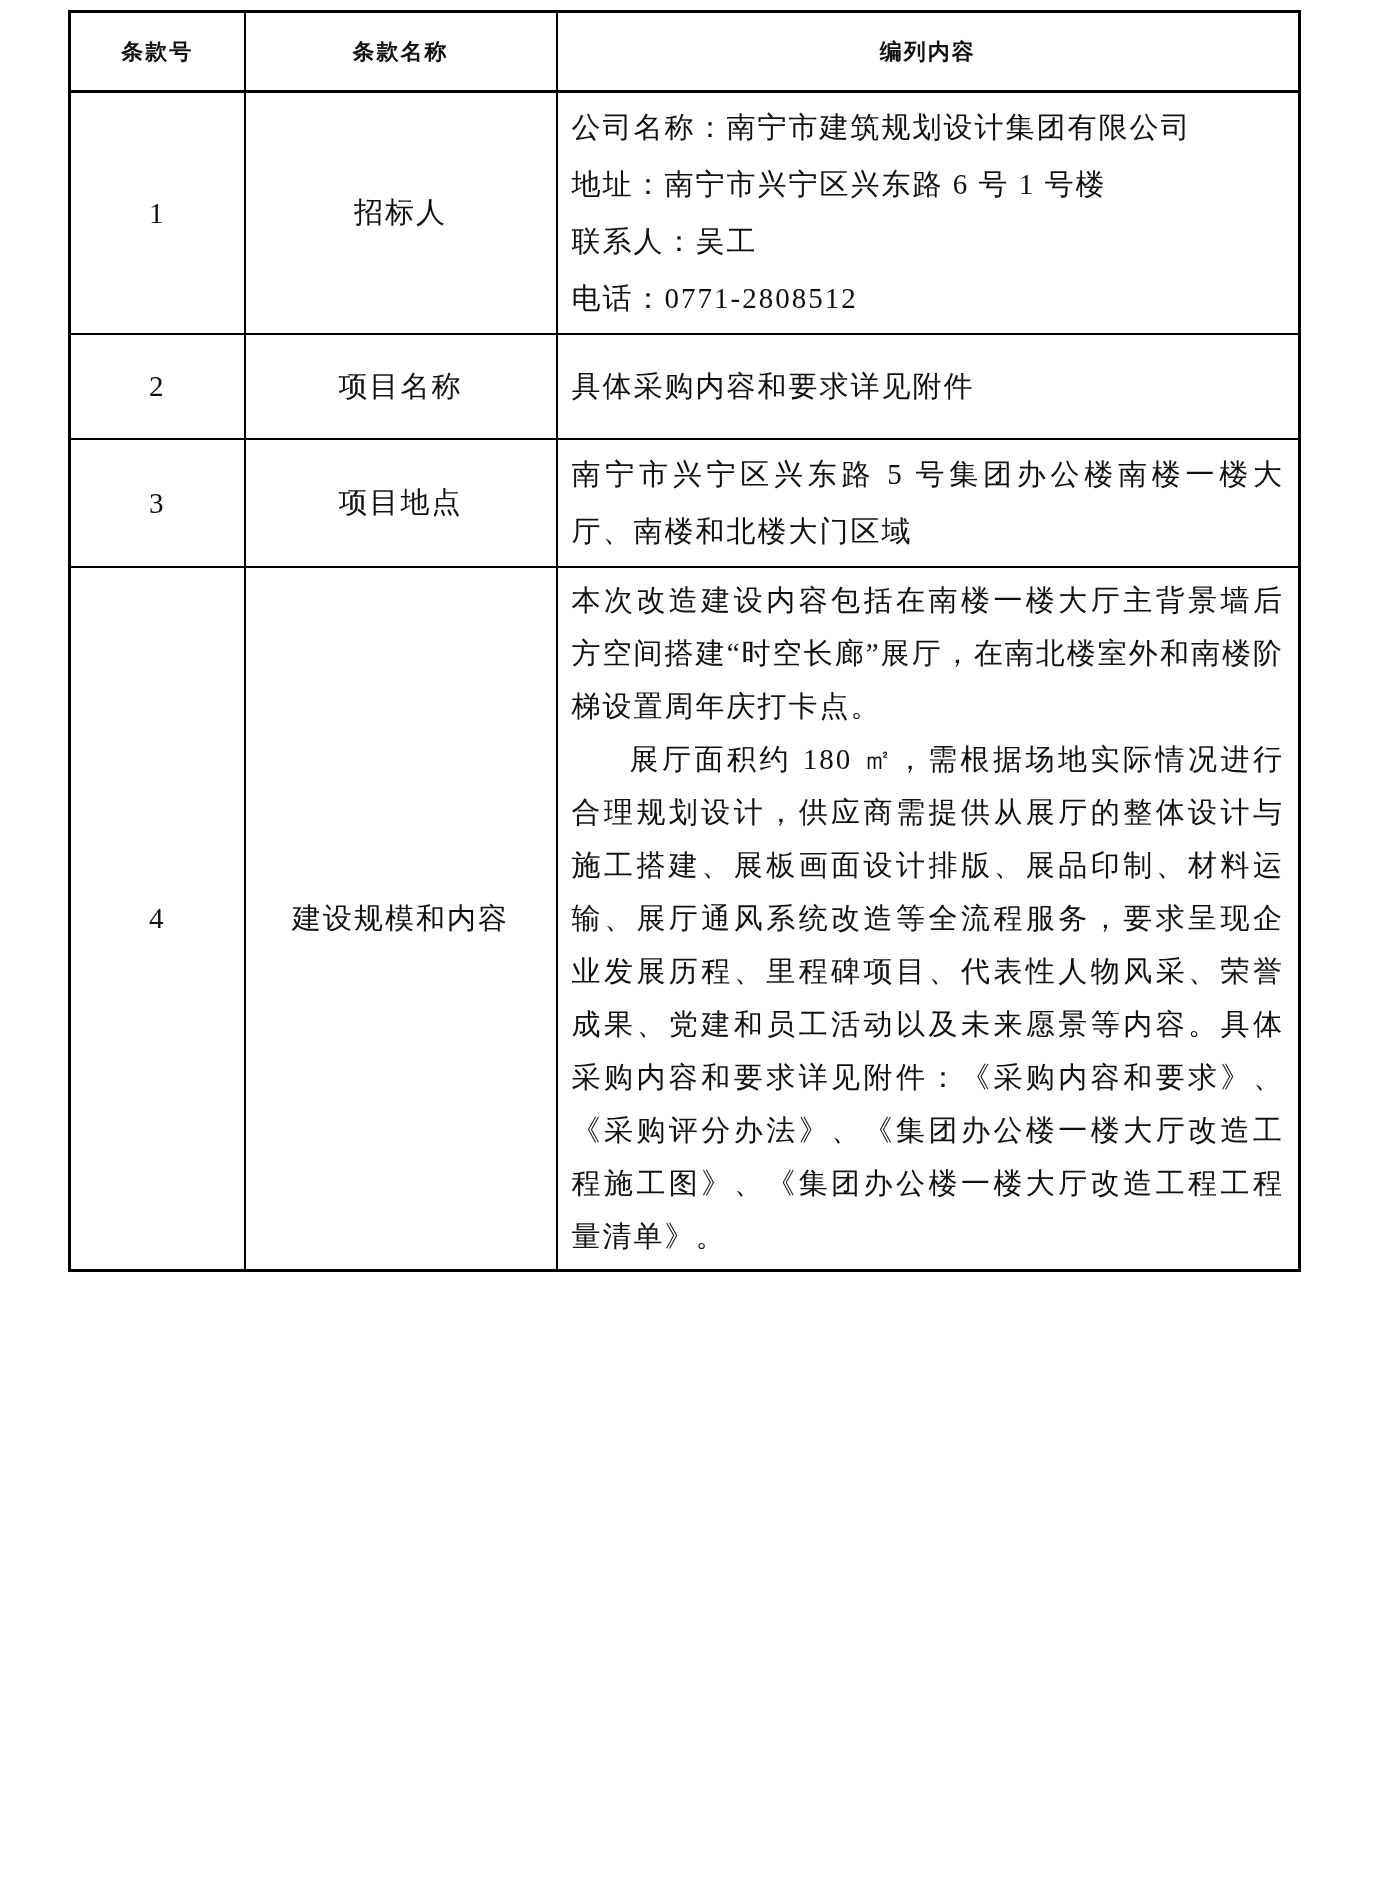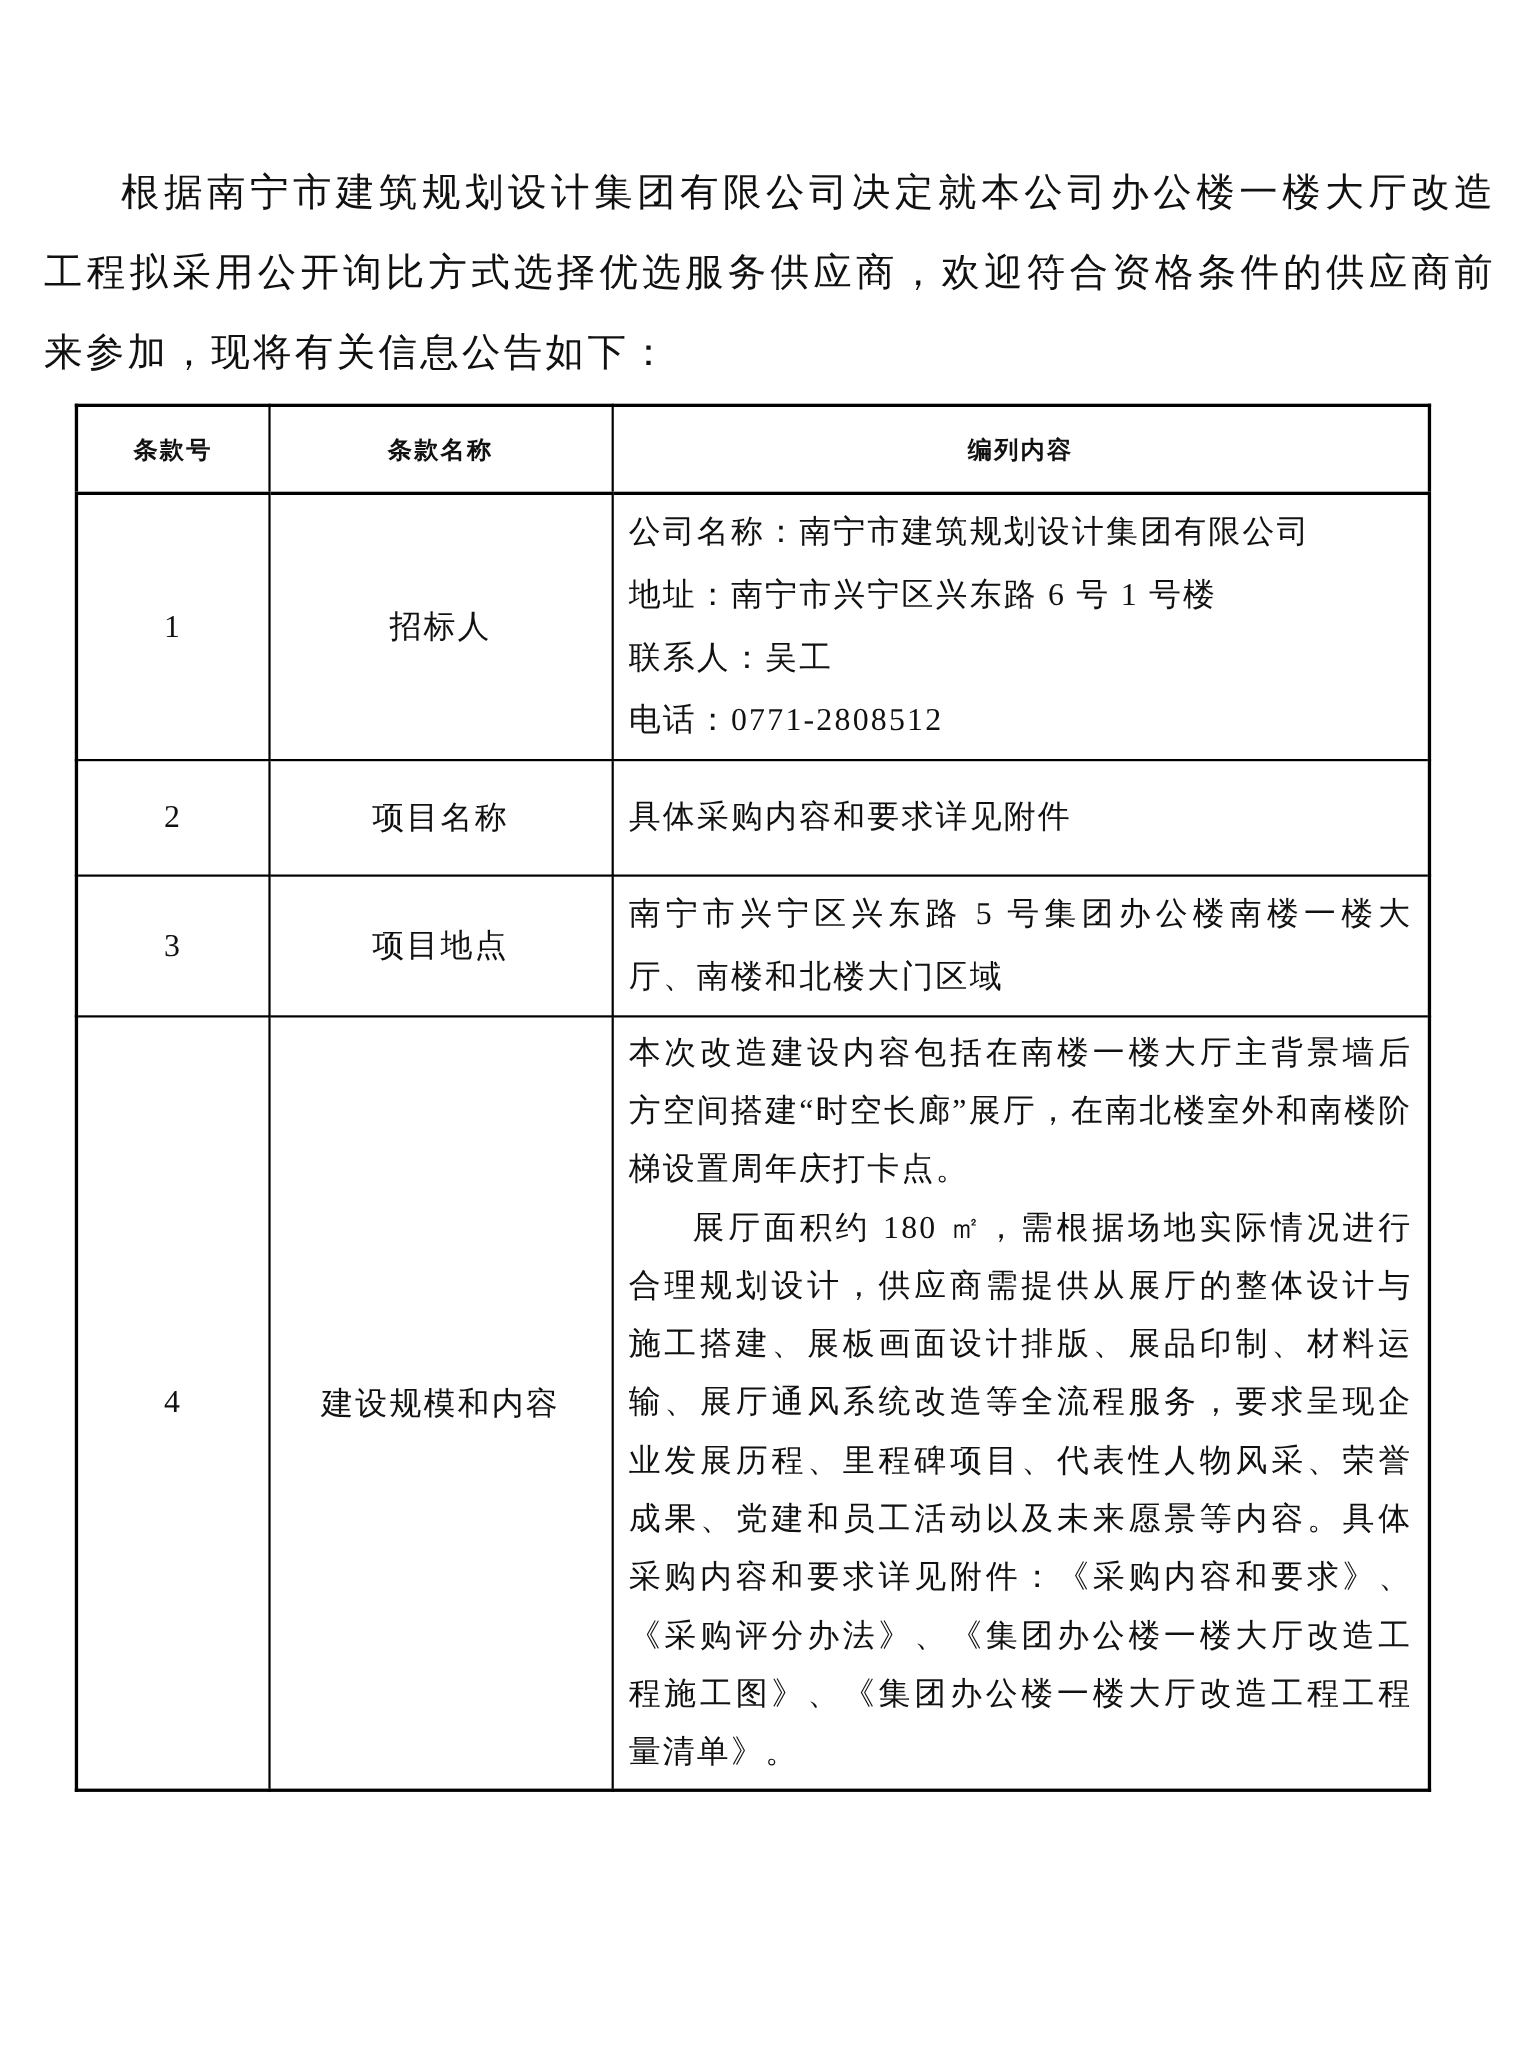--- a/index.html
+++ b/index.html
@@ -55,21 +55,20 @@
   .cell-line{text-align:right;}
   .cell-par{margin:0;}
   .cell-par.indent{text-indent:2em;}
 </style>
 </head>
 <body>
 
 <div class="doc">
 
 
-  <p class="intro">根据南宁市建筑规划设计集团有限公司决定就本公司办公楼一楼大厅改造工程拟采用公开询比方式选择优选服务供应商，欢迎符合资格条件的供应商前来参加，现将有关信息公告如下：</p>
 
   <table class="announcement">
     <colgroup>
       <col class="c1">
         <col class="c2">
         <col class="c3">
     </colgroup>
     <thead>
       <tr>
         <th>条款号</th>

